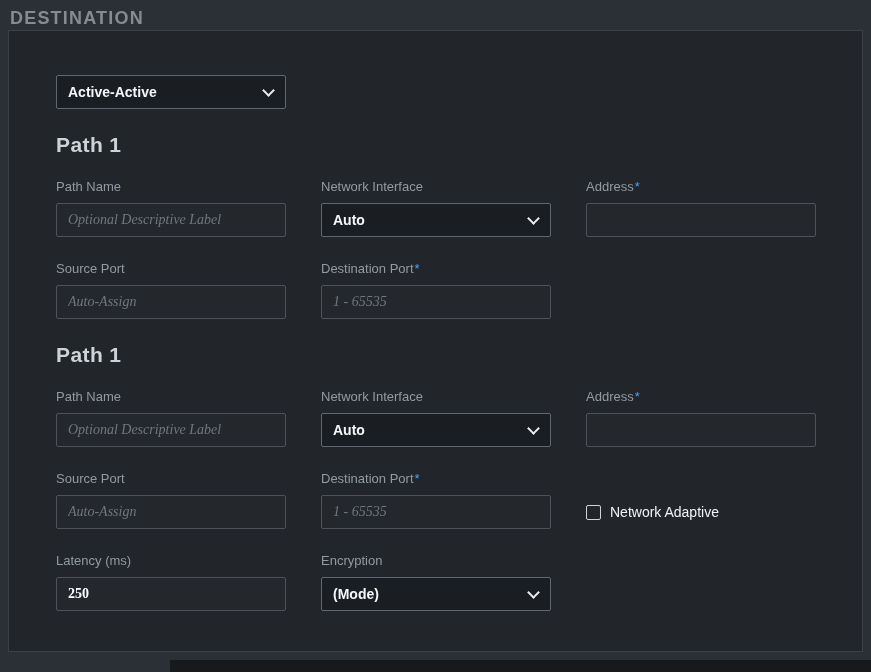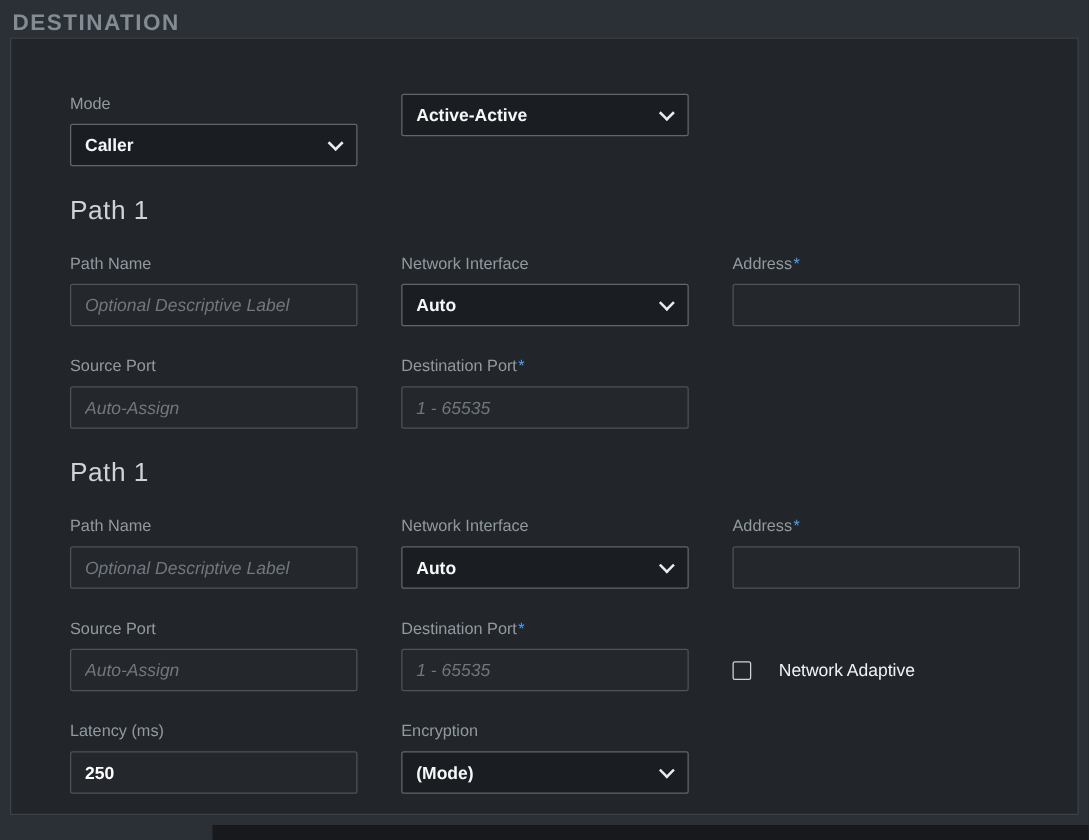--- a/index.html
+++ b/index.html
@@ -37,21 +37,21 @@
     display: block;
     font-size: 13px;
     color: #929aa1;
     margin-bottom: 8px;
     height: 16px;
     line-height: 16px;
   }
   .req { color: #4d9fff; margin-left: 1px; }
   .path-heading {
     font-size: 21px;
-    font-weight: 400;
+    font-weight: 700;
     color: #ced3d8;
     letter-spacing: 0.4px;
     margin: 0 0 22px 0;
   }
   
   .select {
     position: relative;
     width: 100%;
     height: 34px;
     background: #1a1d21;
@@ -89,35 +89,35 @@
     width: 100%;
     height: 34px;
     background: #24272c;
     border: 1px solid #4d5359;
     border-radius: 2px;
     color: #ffffff;
     font-size: 14px;
     font-weight: 600;
     padding: 0 11px;
     outline: none;
-    font-family: Liberation Sans, sans-serif;
+    font-family: Liberation Serif, serif;
   }
   input.text-input::placeholder {
     color: #70777e;
     font-style: italic;
     font-weight: 400;
   }
   
   .checkbox-cell { display: flex; flex-direction: column; }
   .label-spacer { height: 24px; }
   .checkbox-row {
     height: 34px;
     display: flex;
     align-items: center;
-    gap: 22px;
+    gap: 9px;
   }
   .checkbox {
     width: 15px; height: 15px;
     border: 1px solid #cfd4d9;
     background: transparent;
     border-radius: 2px;
     flex: 0 0 auto;
     cursor: pointer;
   }
   .checkbox-label {
@@ -134,27 +134,20 @@
 </style>
 </head>
 <body>
 
 <div class="section-title">DESTINATION</div>
 
 <div class="panel">
 
   <div class="form-grid">
     <div>
-      <span class="field-label">Mode</span>
-      <div class="select">
-        <span class="select-value">Caller</span>
-        <span class="chevron"></span>
-      </div>
-    </div>
-    <div>
       <div class="select">
         <span class="select-value">Active-Active</span>
         <span class="chevron"></span>
       </div>
     </div>
     <div></div>
   </div>
 
   <h2 class="path-heading">Path 1</h2>
 

